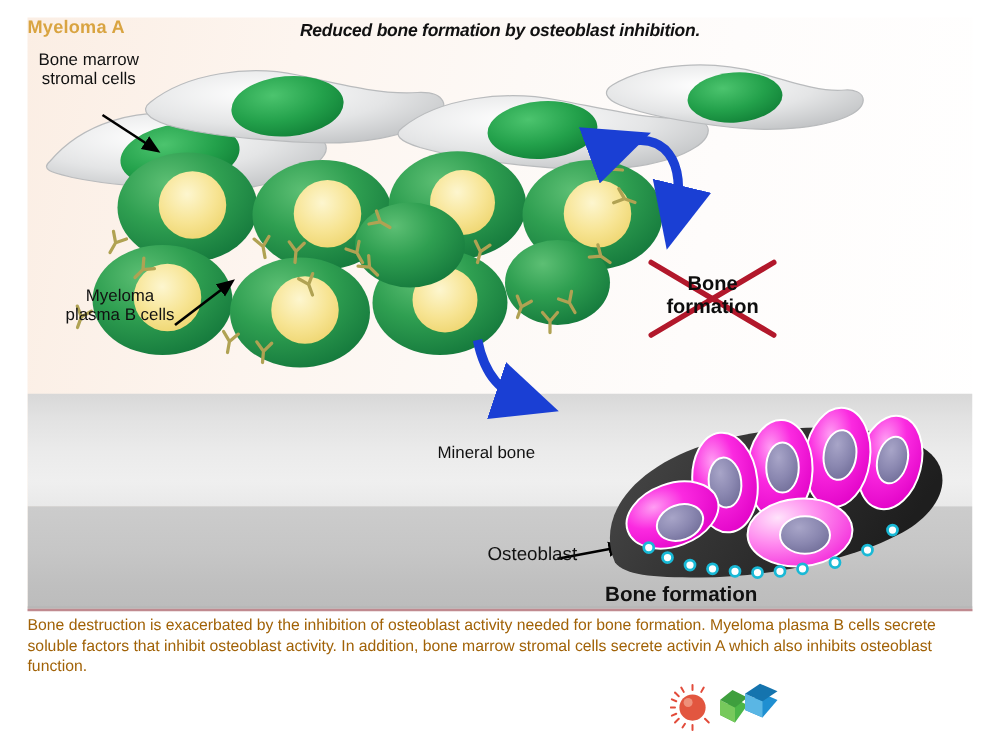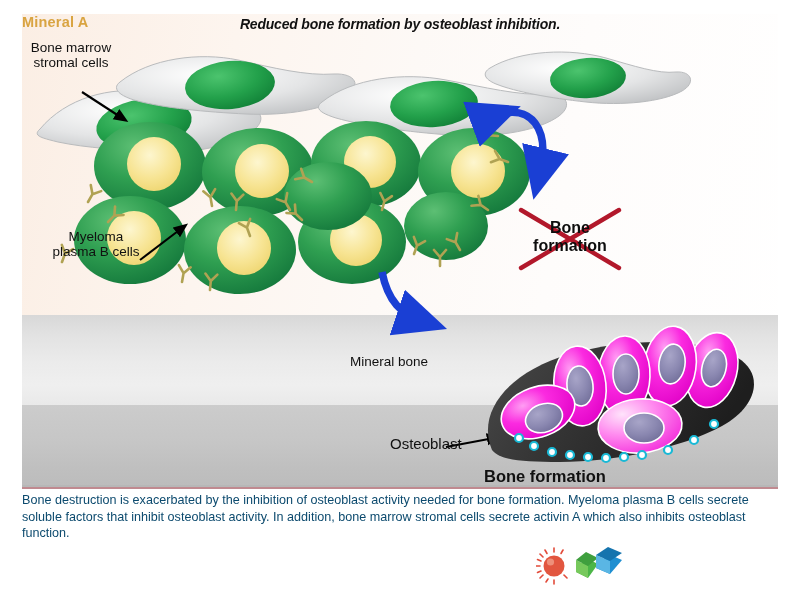--- a/index.html
+++ b/index.html
@@ -40,21 +40,21 @@
                font-weight:bold;color:#d9a441;line-height:1.16;}
 
   #xbox{position:absolute;left:489px;top:188px;width:118px;height:74px;}
   #xbox .xtext{position:absolute;left:0;top:17px;width:118px;text-align:center;
                font-size:16px;font-weight:bold;color:#0d0d0d;line-height:1.12;z-index:3;}
   #xbox svg{position:absolute;left:0;top:0;}
 
   
   #rule{position:absolute;left:22px;top:487px;width:756px;height:2px;background:#c08a90;}
   #caption{position:absolute;left:22px;top:492px;width:760px;font-size:12.6px;
-           color:#0c4a6e;line-height:1.32;text-align:left;}
+           color:#a16207;line-height:1.32;text-align:left;}
   #logo-word{position:absolute;left:469px;top:569px;width:280px;text-align:center;
              font-size:23px;font-weight:bold;color:#111;white-space:nowrap;
              letter-spacing:-.5px;}
   #logo-word .p{color:#d62518;}
   #logo-word .i,#logo-word .o{color:#111;font-weight:bold;}
   #logo-word .lite{font-weight:normal;}
 </style>
 </head>
 <body>
 
@@ -288,21 +288,21 @@
       </svg>
       <div class="xtext">Bone formation</div>
     </div>
 
     <div class="lbl" id="lbl-myeloma">Myeloma plasma B cells</div>
     <div class="lbl" id="lbl-stromal">Bone marrow stromal cells</div>
     <div class="lbl" id="lbl-mineral">Mineral bone</div>
     <div class="lbl" id="lbl-osteoblast">Osteoblast</div>
     <div class="lbl" id="lbl-boneform-ok">Bone formation</div>
 
-    <div id="lbl-activin">Mineral A</div>
+    <div id="lbl-activin">Myeloma A</div>
 
   </div>
 
   <div id="rule"></div>
   <div id="caption">Bone destruction is exacerbated by the inhibition of osteoblast activity needed for bone formation. Myeloma plasma B cells secrete soluble factors that inhibit osteoblast activity. In addition, bone marrow stromal cells secrete activin A which also inhibits osteoblast function.</div>
 
   <svg id="logo-mark" width="96" height="40" viewBox="0 0 96 40" style="position:absolute;left:536px;top:546px;">
     <g stroke="#e24b3a" stroke-width="1.6" stroke-linecap="round">
       <path d="M18,6 L18,2"></path>
         <path d="M7,11 L4,8"></path>

